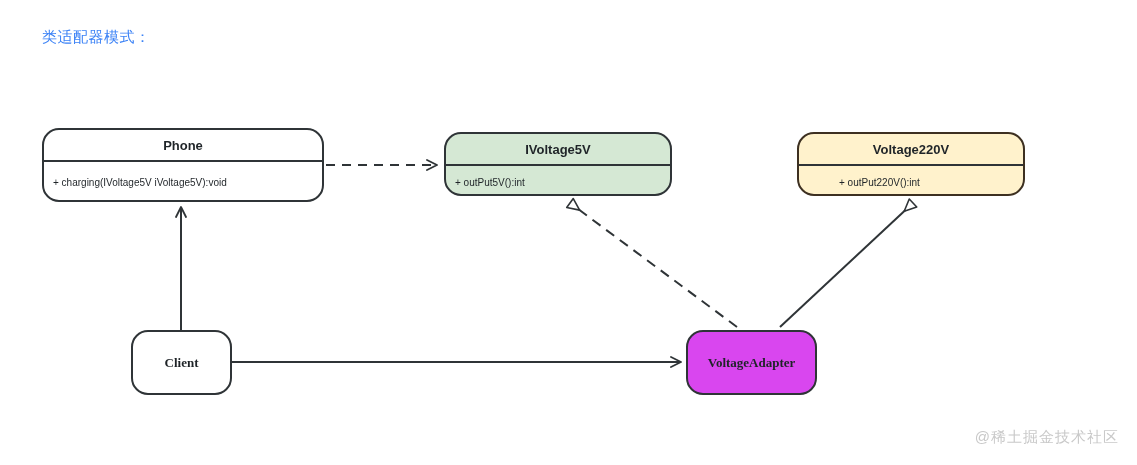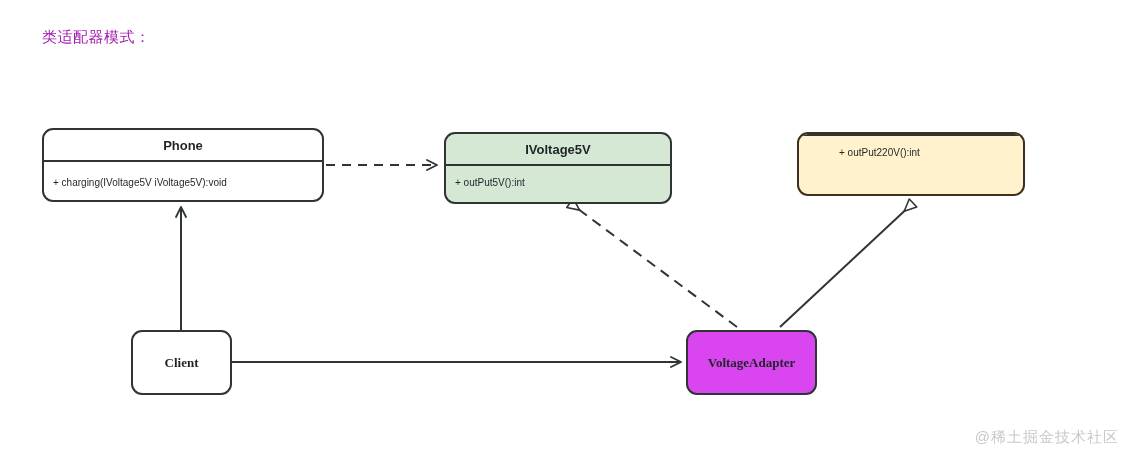--- a/index.html
+++ b/index.html
@@ -15,31 +15,31 @@
     overflow: hidden;
     font-family: "Liberation Sans", "DejaVu Sans", sans-serif;
   }
 
   
   #diagram-title {
     position: absolute;
     left: 42px;
     top: 28px;
     font-size: 15px;
-    color: #a21caf;
+    color: #3b82f6;
     letter-spacing: 0.5px;
     white-space: nowrap;
   }
 
   
   .class-box {
     position: absolute;
     box-sizing: border-box;
     border: 2px solid #2f3437;
-    border-radius: 11px;
+    border-radius: 17px;
     overflow: hidden;
     background: #ffffff;
   }
   .class-name {
     box-sizing: border-box;
     width: 100%;
     text-align: center;
     font-weight: bold;
     font-size: 13px;
     color: #1f2428;
@@ -72,21 +72,21 @@
   .simple-box .class-name {
     height: auto;
     font-family: Liberation Serif, serif;
   }
 
   
   #box-phone       { left: 42px;  top: 128px; width: 282px; height: 74px; }
   #box-phone .class-name   { height: 30px; }
   #box-phone .class-member { height: 40px; }
 
-  #box-ivoltage5v  { left: 444px; top: 132px; width: 228px; height: 72px;
+  #box-ivoltage5v  { left: 444px; top: 132px; width: 228px; height: 64px;
                      background: #d5e8d4; }
   #box-ivoltage5v .class-name   { height: 30px; }
   #box-ivoltage5v .class-member { height: 32px; }
 
   #box-voltage220v { left: 797px; top: 132px; width: 228px; height: 64px;
                      background: #fff2cc; border-color: #3d3021; }
   #box-voltage220v .class-name   { height: 30px; }
   #box-voltage220v .class-member { height: 32px; padding-left: 40px; }
 
   #box-client      { left: 131px; top: 330px; width: 101px; height: 65px; }
@@ -162,20 +162,21 @@
     <div class="class-member">+ charging(IVoltage5V iVoltage5V):void</div>
   </div>
 
   <div class="class-box" id="box-ivoltage5v">
     <div class="class-name">IVoltage5V</div>
     <div class="class-sep"></div>
     <div class="class-member">+ outPut5V():int</div>
   </div>
 
   <div class="class-box" id="box-voltage220v">
+    <div class="class-name">Voltage220V</div>
     <div class="class-sep"></div>
     <div class="class-member">+ outPut220V():int</div>
   </div>
 
   <div class="class-box simple-box" id="box-client">
     <div class="class-name">Client</div>
   </div>
 
   <div class="class-box simple-box" id="box-voltageadapter">
     <div class="class-name">VoltageAdapter</div>

